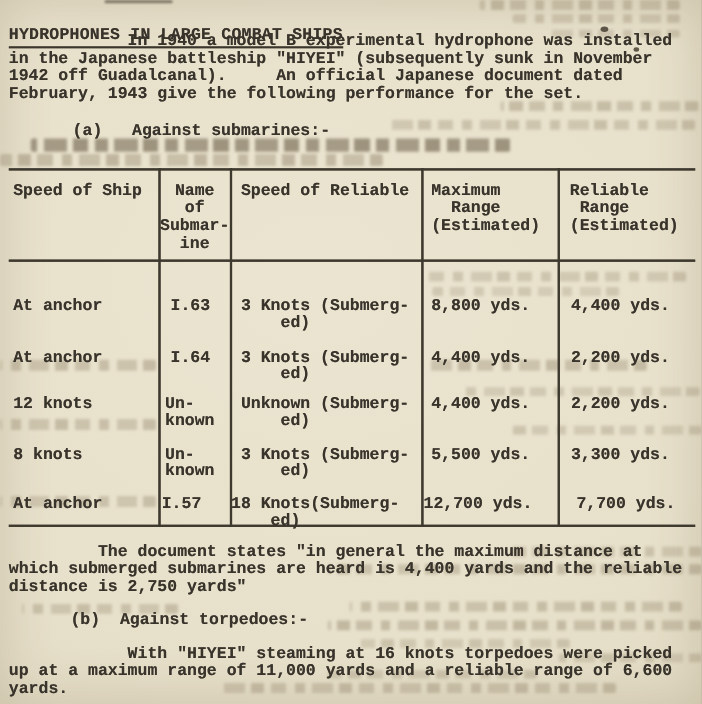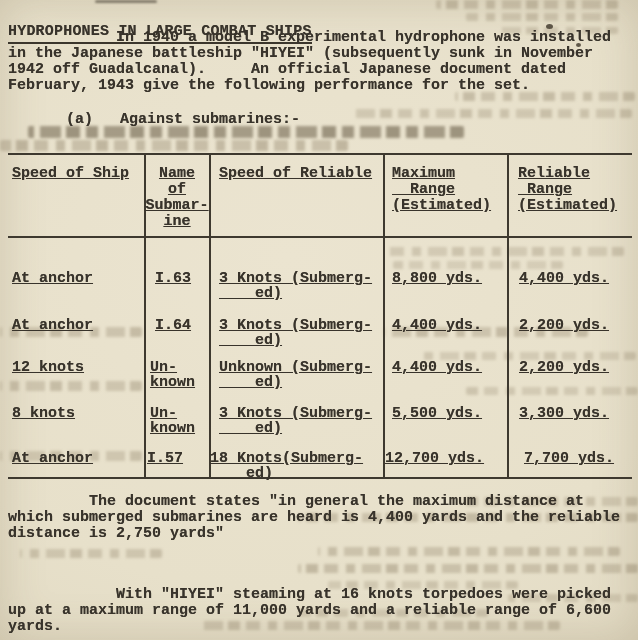--- a/index.html
+++ b/index.html
@@ -16,21 +16,21 @@
     font-size:15px;
     line-height:16px;
     color:#38332b;
     white-space:pre;
     text-shadow:0 0 .5px rgba(56,51,43,.65);
   }
   .title{top:14px;left:8px;border-bottom:2px solid #3b362c;padding-bottom:2px;letter-spacing:.2px;}
   .table{position:absolute;left:8px;top:153px;width:624px;height:326px;}
   .hrule{position:absolute;left:0;width:624px;height:2px;background:#3e392f;box-shadow:0 0 .6px rgba(62,57,47,.8);}
   .vline{position:absolute;top:0;height:326px;width:2px;background:#3e392f;box-shadow:0 0 .6px rgba(62,57,47,.8);}
-  .table .tw{line-height:16px;text-decoration:underline;}
+  .table .tw{line-height:16px;}
   .row{position:absolute;left:0;width:624px;height:34px;}
   .row .tw{line-height:15px;top:16px;}
   .bleed{
     position:absolute;display:block;
     filter:blur(1.4px);border-radius:2px;
     transform:scaleX(-1);
     background:repeating-linear-gradient(90deg,
       rgba(138,124,98,.95) 0 12px, transparent 12px 17px,
       rgba(138,124,98,.75) 17px 36px, transparent 36px 43px,
       rgba(138,124,98,.88) 43px 52px, transparent 52px 60px,
@@ -151,18 +151,19 @@
     ed)</div>
       <div class="tw" style="left:377px">12,700 yds.</div>
       <div class="tw" style="left:516px">7,700 yds.</div>
     </div>
   </div>
 
   <div class="tw" style="left:8px;top:494px">         The document states "in general the maximum distance at
 which submerged submarines are heard is 4,400 yards and the reliable
 distance is 2,750 yards"</div>
 
+  <div class="tw" style="left:64px;top:556px">(b)  Against torpedoes:-</div>
 
   <div class="tw" style="left:8px;top:587px">            With "HIYEI" steaming at 16 knots torpedoes were picked
 up at a maximum range of 11,000 yards and a reliable range of 6,600
 yards.</div>
 
 </div>
 
 </body></html>

